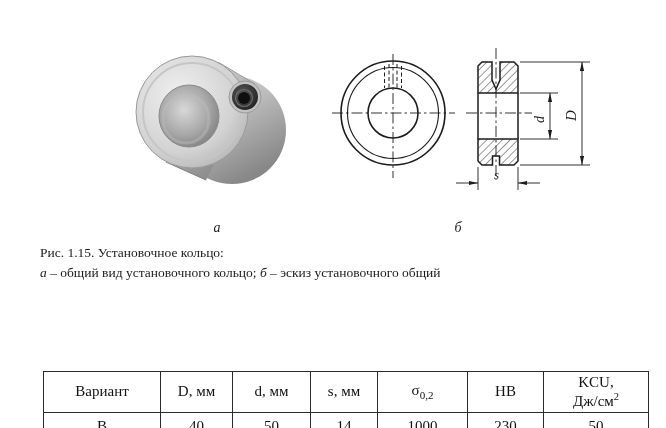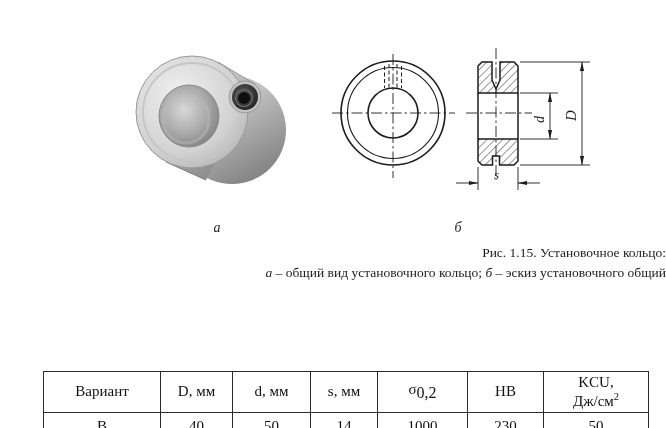--- a/index.html
+++ b/index.html
@@ -1,27 +1,27 @@
 <!DOCTYPE html>
 <html><head>
 <meta charset="utf-8">
 <style>
   html,body{margin:0;padding:0;background:#fff;}
   .page{position:relative;width:666px;height:428px;background:#ffffff;overflow:hidden;
         font-family:"Liberation Serif", serif;color:#1d1d1d;}
   .abs{position:absolute;}
   .view-label{font-style:italic;font-size:14px;color:#222;text-align:center;width:24px;}
-  .caption{width:626px;left:40px;text-align:right;font-size:13.5px;color:#1b1b1b;}
+  .caption{width:626px;left:40px;text-align:left;font-size:13.5px;color:#1b1b1b;}
   .caption .it{font-style:italic;}
   table.params{border-collapse:collapse;table-layout:fixed;width:605px;font-size:15px;color:#111;margin-top:48px;}
   table.params td{border:1.5px solid #2b2b2b;text-align:center;vertical-align:middle;padding:0 2px;
                   font-family:"Liberation Serif", serif;}
   table.params tr.hdr td{height:40px;line-height:1.15;}
   table.params tr.data td{height:27px;}
-  sub.small{font-size:16px;}
+  sub.small{font-size:11px;}
   sup.small{font-size:10.5px;}
   svg text{font-family:"Liberation Serif", serif;}
 </style>
 </head>
 <body>
 
 <div class="page">
 
   <svg class="abs" style="left:128px;top:34px" width="160" height="174" viewBox="0 0 160 174">
     <defs>

